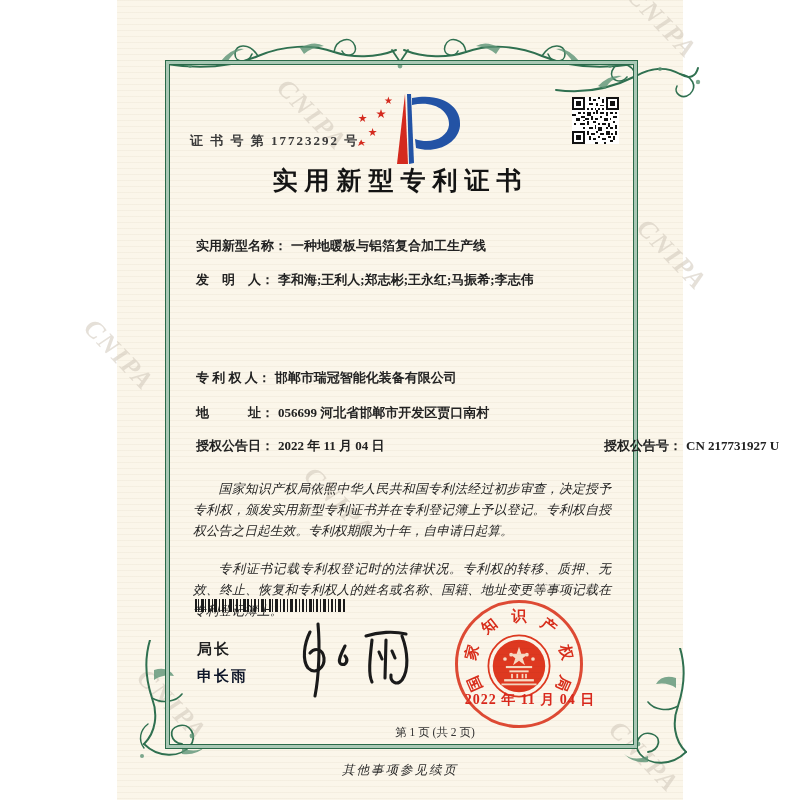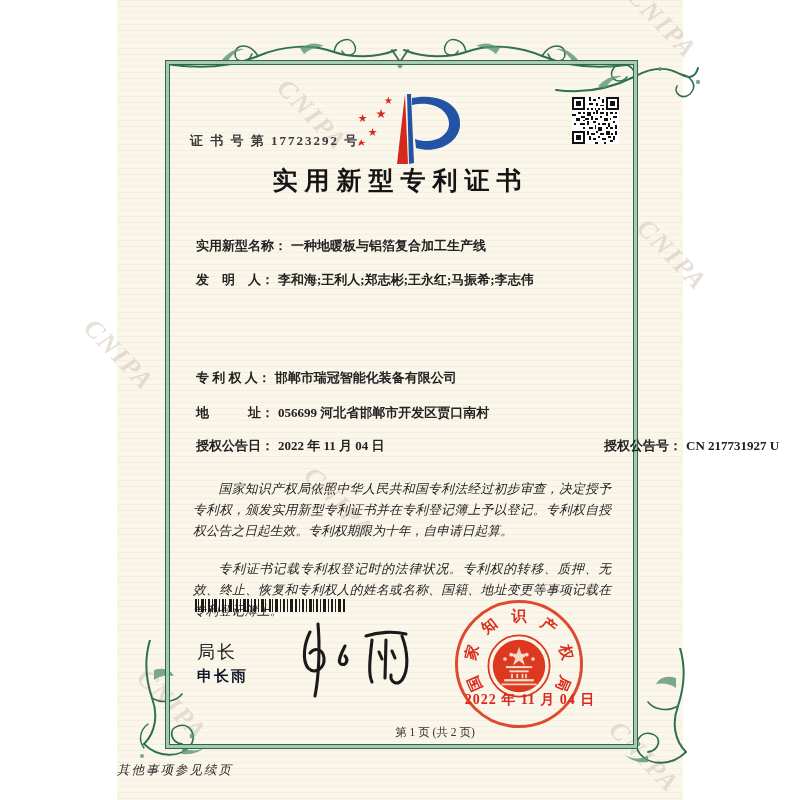--- a/index.html
+++ b/index.html
@@ -17,30 +17,30 @@
   .title{position:absolute;left:165px;top:164px;width:471px;text-align:center;
          font-size:25px;font-weight:700;letter-spacing:7px;color:#141414;}
   .row{position:absolute;left:196px;width:436px;font-size:13px;font-weight:600;color:#222;white-space:nowrap;}
   .row .lab{display:inline-block;}
   .row .val{margin-left:4px;}
   .grant2{position:absolute;left:408px;top:0;}
   .paras{position:absolute;left:176px;top:462px;width:452px;font-size:12.8px;line-height:21px;
          color:#242424;font-style:italic;text-align:justify;}
   .paras p{margin:17px;text-indent:2em;}
   .barcode{position:absolute;left:195px;top:599px;width:150px;height:13px;}
-  .sig-title{position:absolute;left:197px;top:640px;font-size:18px;font-weight:400;color:#222;letter-spacing:2px;}
+  .sig-title{position:absolute;left:197px;top:640px;font-size:15px;font-weight:700;color:#222;letter-spacing:2px;}
   .sig-name{position:absolute;left:197px;top:667px;font-size:15px;font-weight:600;color:#0f172a;letter-spacing:2px;}
   .signature{position:absolute;left:282px;top:616px;}
   .seal{position:absolute;left:455px;top:600px;width:128px;height:128px;mix-blend-mode:multiply;}
   .seal .ring{position:absolute;inset:0;border:3.5px solid rgba(222,52,28,.88);border-radius:50%;}
   .seal .schar{position:absolute;left:50%;top:50%;font-size:15px;font-weight:700;color:#dd2f1d;}
   .seal-date{position:absolute;left:448px;top:691px;width:164px;text-align:center;z-index:5;
              font-size:14px;font-weight:700;color:#d8281c;letter-spacing:1px;white-space:nowrap;}
   .page-note{position:absolute;left:165px;top:725px;width:540px;text-align:center;font-size:11.5px;color:#333;}
-  .cont-note{position:absolute;left:117px;top:762px;width:566px;
+  .cont-note{position:absolute;left:117px;top:762px;width:566px;text-align:center;
              font-size:12.5px;color:#2c2c2c;font-style:italic;letter-spacing:2px;}
   .orn{position:absolute;}
   svg{display:block;}
 </style>
 </head>
 <body>
 
 <div class="canvas">
   <div class="page"></div>
 

